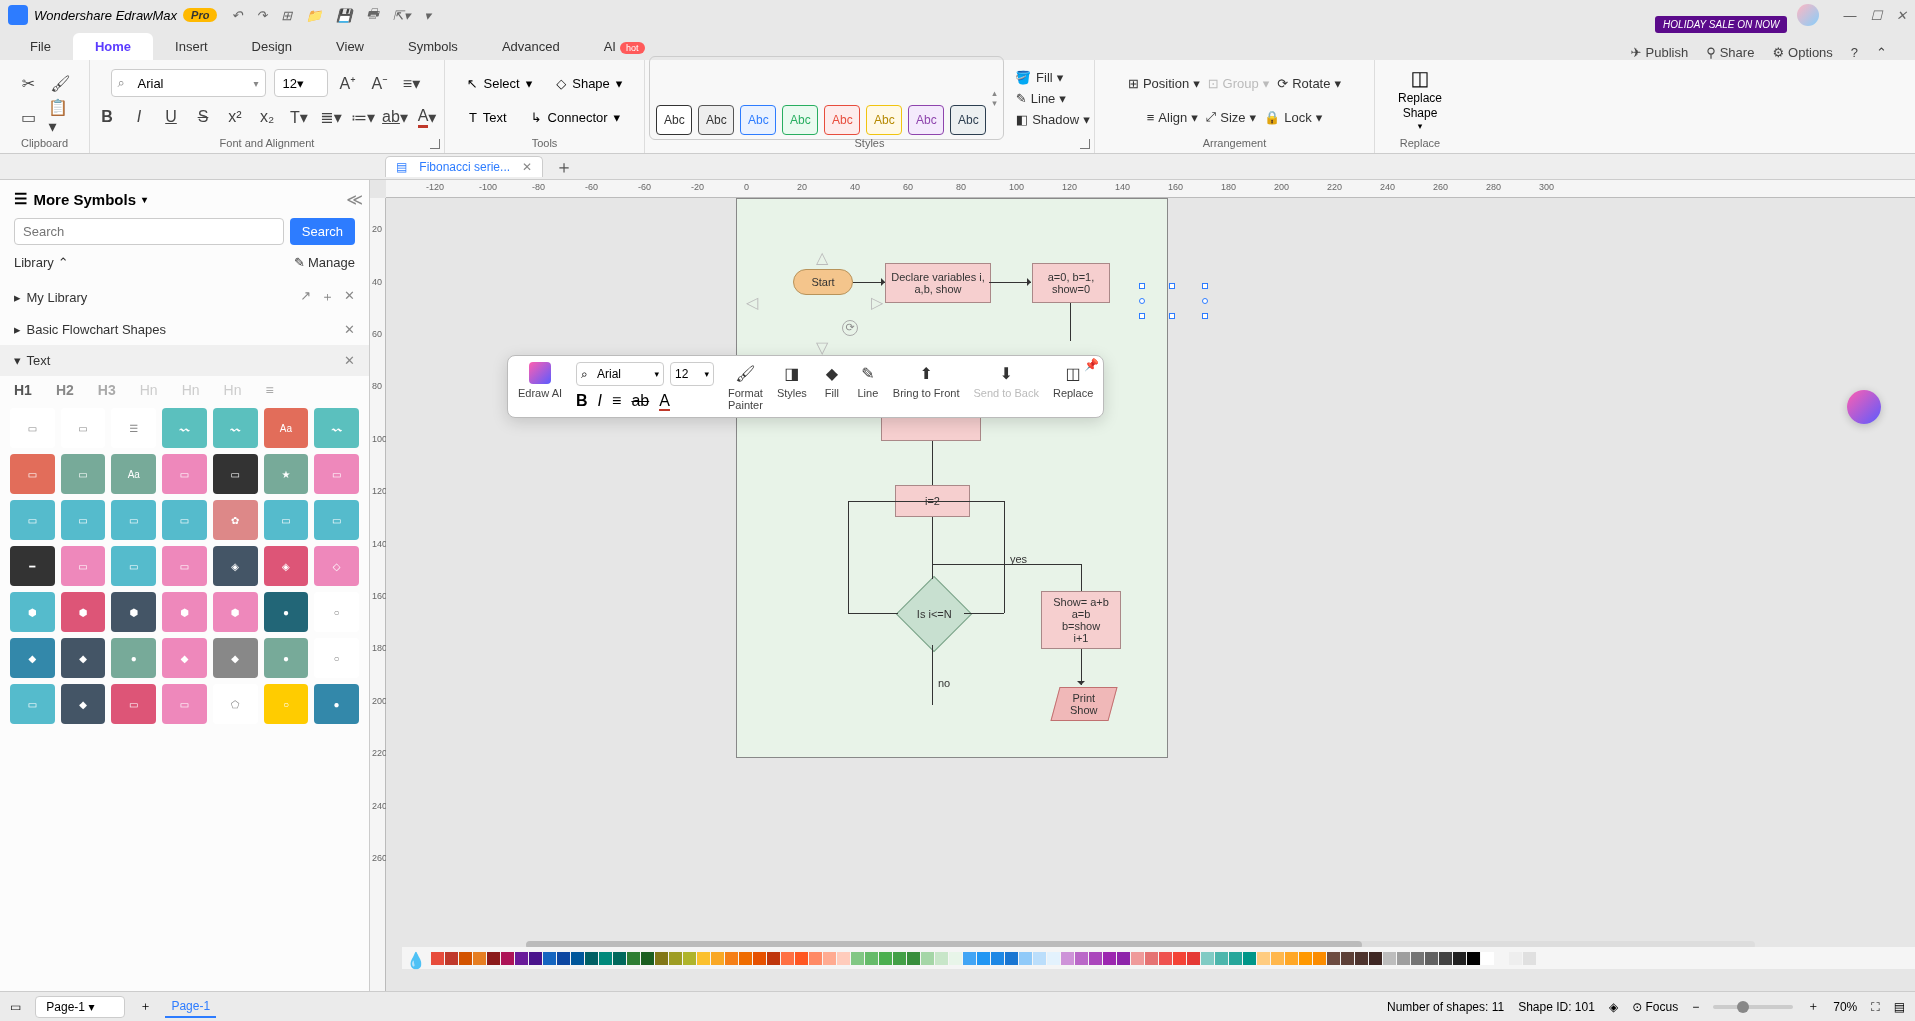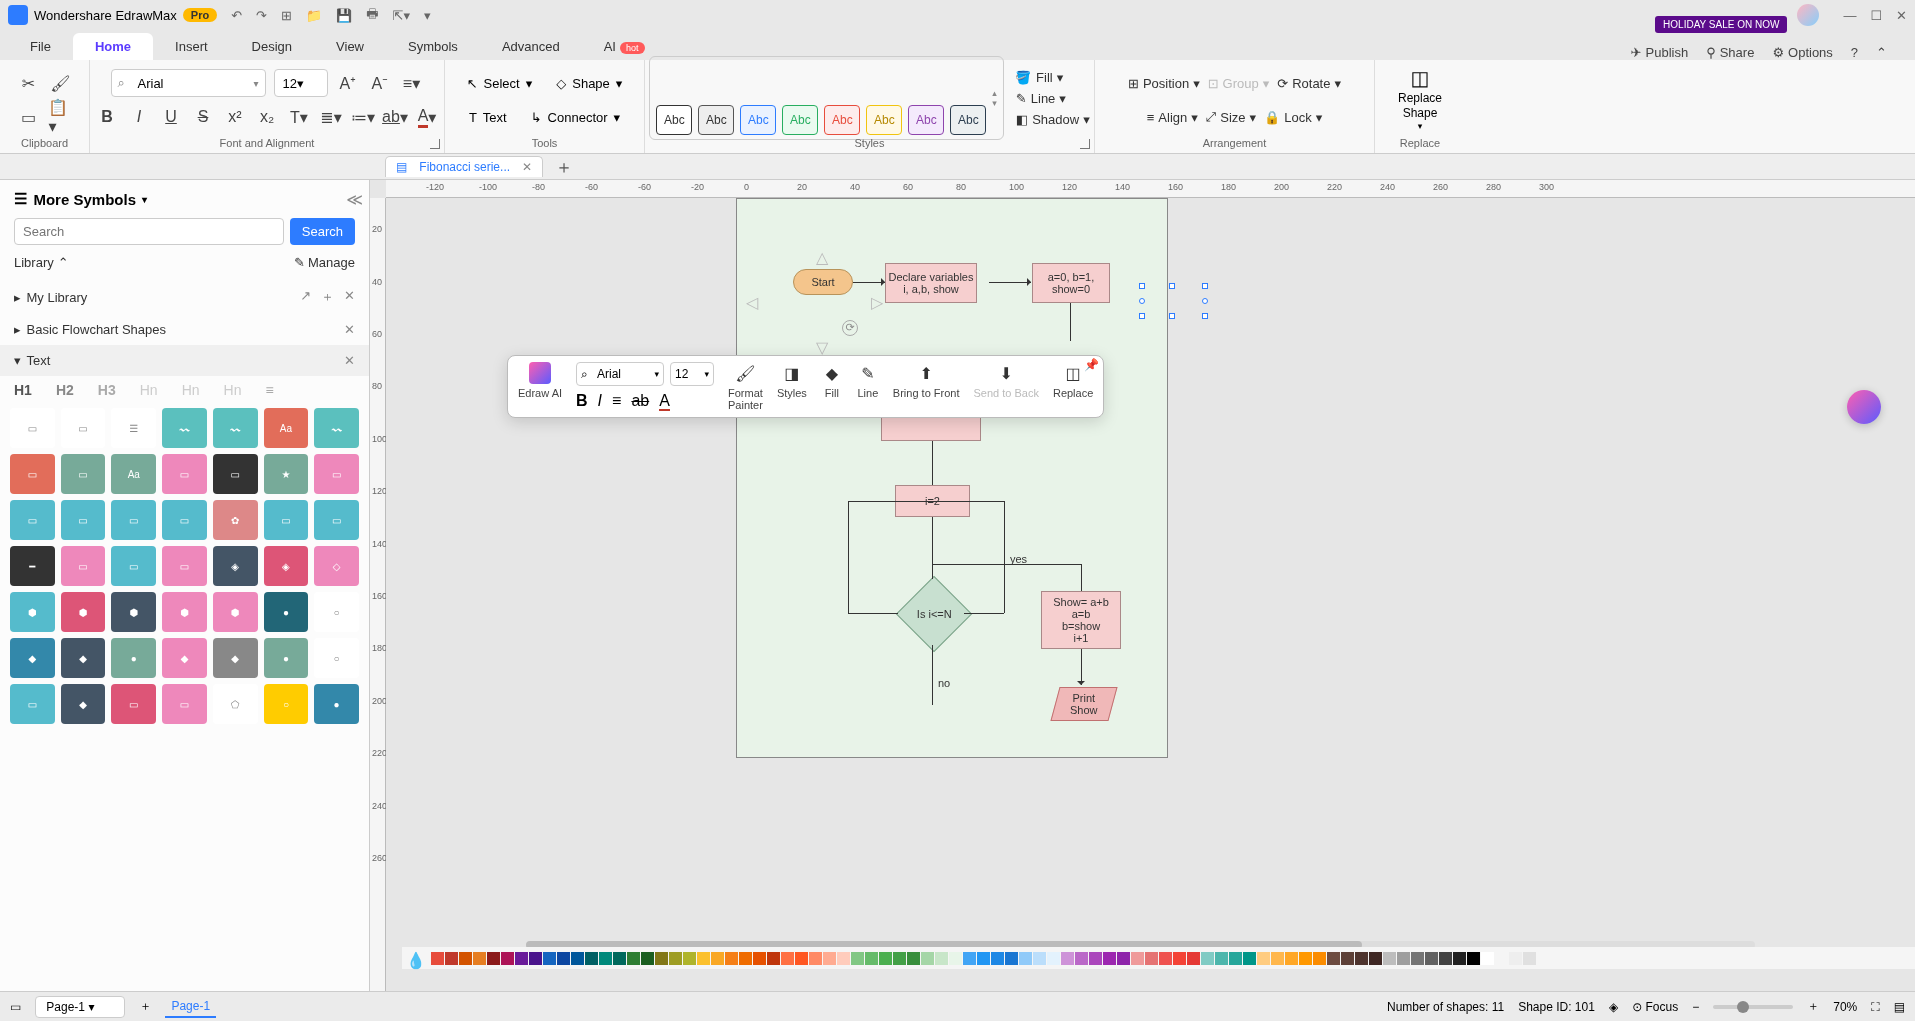--- a/index.html
+++ b/index.html
@@ -1,19 +1,19 @@
 <!DOCTYPE html>
 <html><head>
 <meta charset="utf-8">
 <style>
 * { margin: 0; padding: 0; box-sizing: border-box; font-family: -apple-system, Arial, sans-serif; }
 body { width: 1915px; height: 1021px; background: #f0f0f0; overflow: hidden; user-select: none; }
 
 
-#titlebar { height: 30px; background: #e8e8e8; display: flex; align-items: center; padding: 0 8px; font-size: 13px; }
+#titlebar { height: 30px; background: #e8e8e8; display: flex; align-items: center; padding: 0 8px; font-size: 13px; font-style: italic; }
 #titlebar .logo { width: 20px; height: 20px; background: #2d7cff; border-radius: 4px; margin-right: 6px; }
 #titlebar .pro { background: #ffb900; color: #333; border-radius: 8px; padding: 1px 8px; font-size: 11px; font-weight: bold; margin-left: 6px; }
 #titlebar .tb-btn { margin-left: 14px; color: #666; cursor: pointer; }
 #titlebar .spacer { flex: 1; }
 #titlebar .holiday { background: #5b0b8b; color: #fff; font-size: 10px; padding: 3px 8px; border-radius: 3px; margin-top: 18px; }
 #titlebar .avatar { width: 22px; height: 22px; border-radius: 50%; background: linear-gradient(135deg,#ffb6c1,#87cefa); margin: 0 10px; }
 
 
 #menubar { height: 30px; background: #e8e8e8; display: flex; align-items: flex-end; padding: 0 8px; font-size: 13px; }
 #menubar .mitem { padding: 6px 22px; cursor: pointer; border-radius: 6px 6px 0 0; color: #333; }
@@ -445,21 +445,21 @@
           </div>
         <div class="sel" style="left:402px;top:84px"></div>
         <div class="sel" style="left:432px;top:84px"></div>
         <div class="sel" style="left:465px;top:84px"></div>
         <div class="sel" style="left:402px;top:114px"></div>
         <div class="sel" style="left:432px;top:114px"></div>
         <div class="sel" style="left:465px;top:114px"></div>
         <div class="sel" style="left:402px;top:99px;border-radius:50%"></div>
         <div class="sel" style="left:465px;top:99px;border-radius:50%"></div>
 
-        <div class="node" style="left:148px;top:64px;width:92px;height:40px">
+        <div class="node" style="left:148px;top:64px;width:106px;height:40px">
             <span>Declare variables i, a,b, show</span>
           </div>
 
         <div class="node" style="left:295px;top:64px;width:78px;height:40px;white-space:pre-line"><span>a=0, b=1,
 show=0</span></div>
 
         <div class="node" style="left:144px;top:202px;width:100px;height:40px"></div>
 
         <div class="node" style="left:158px;top:286px;width:75px;height:32px">
             <span>i=2</span>

